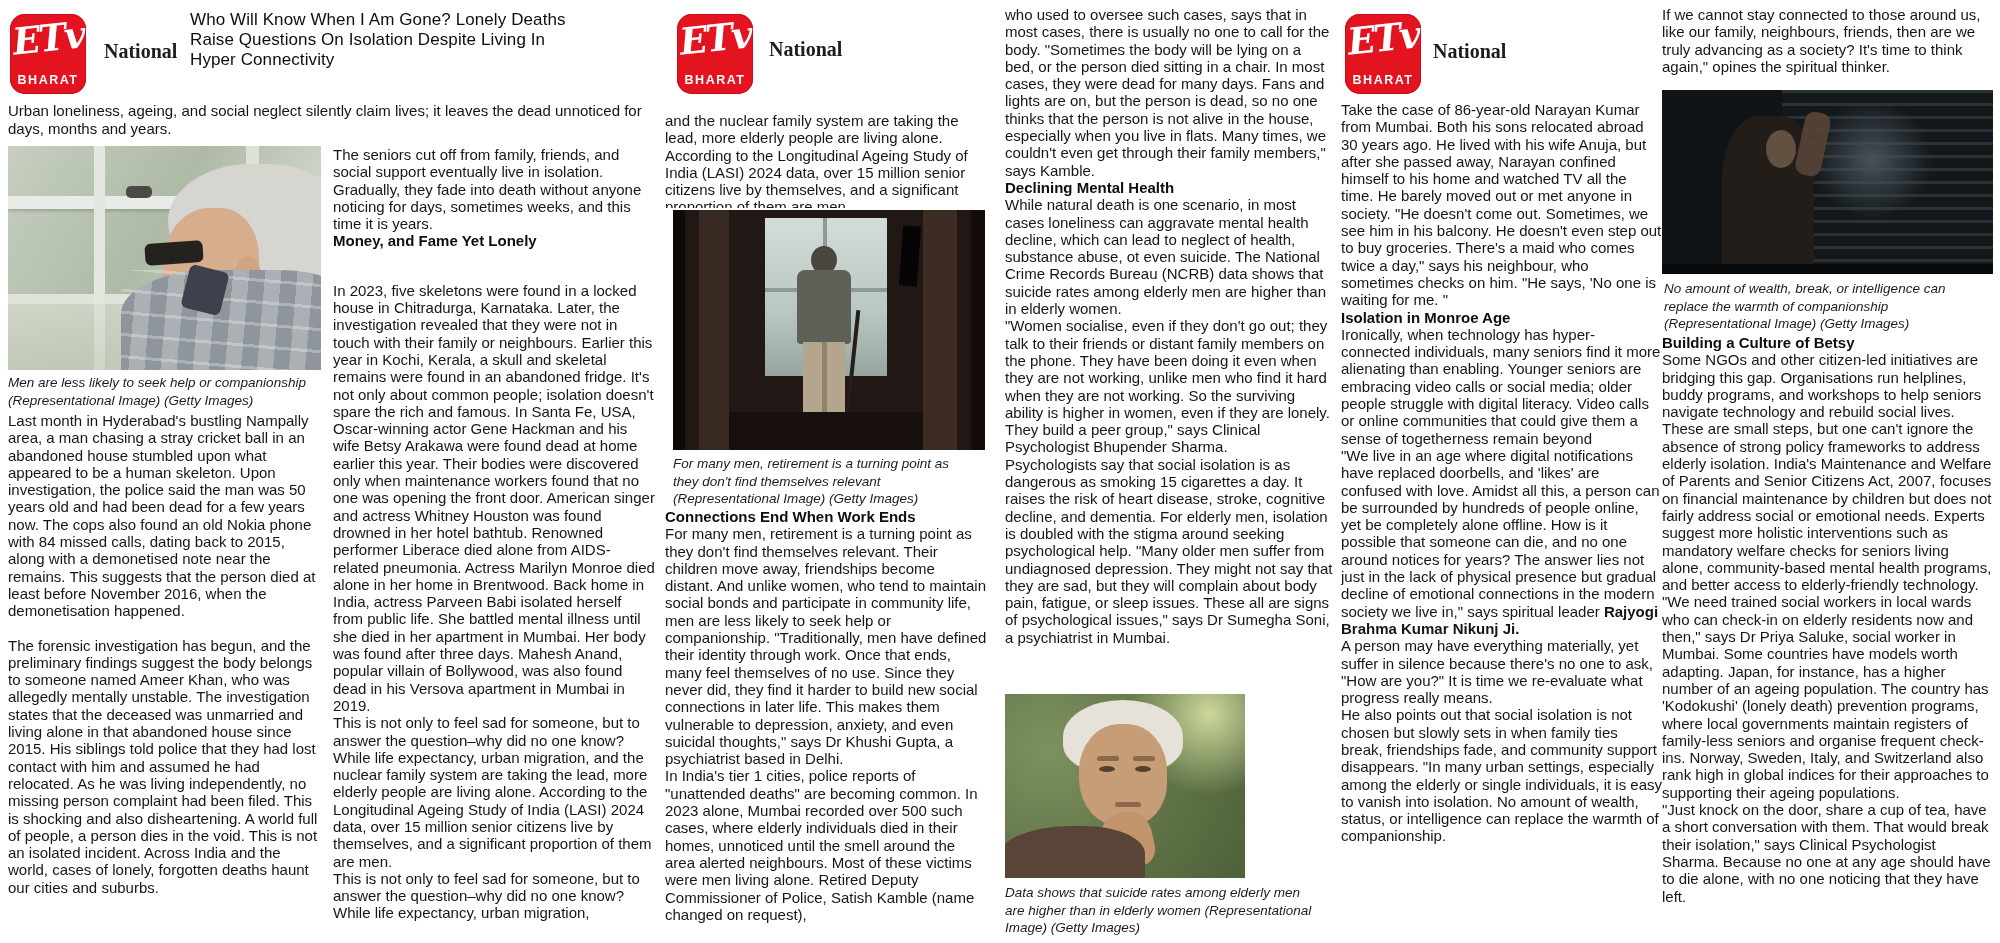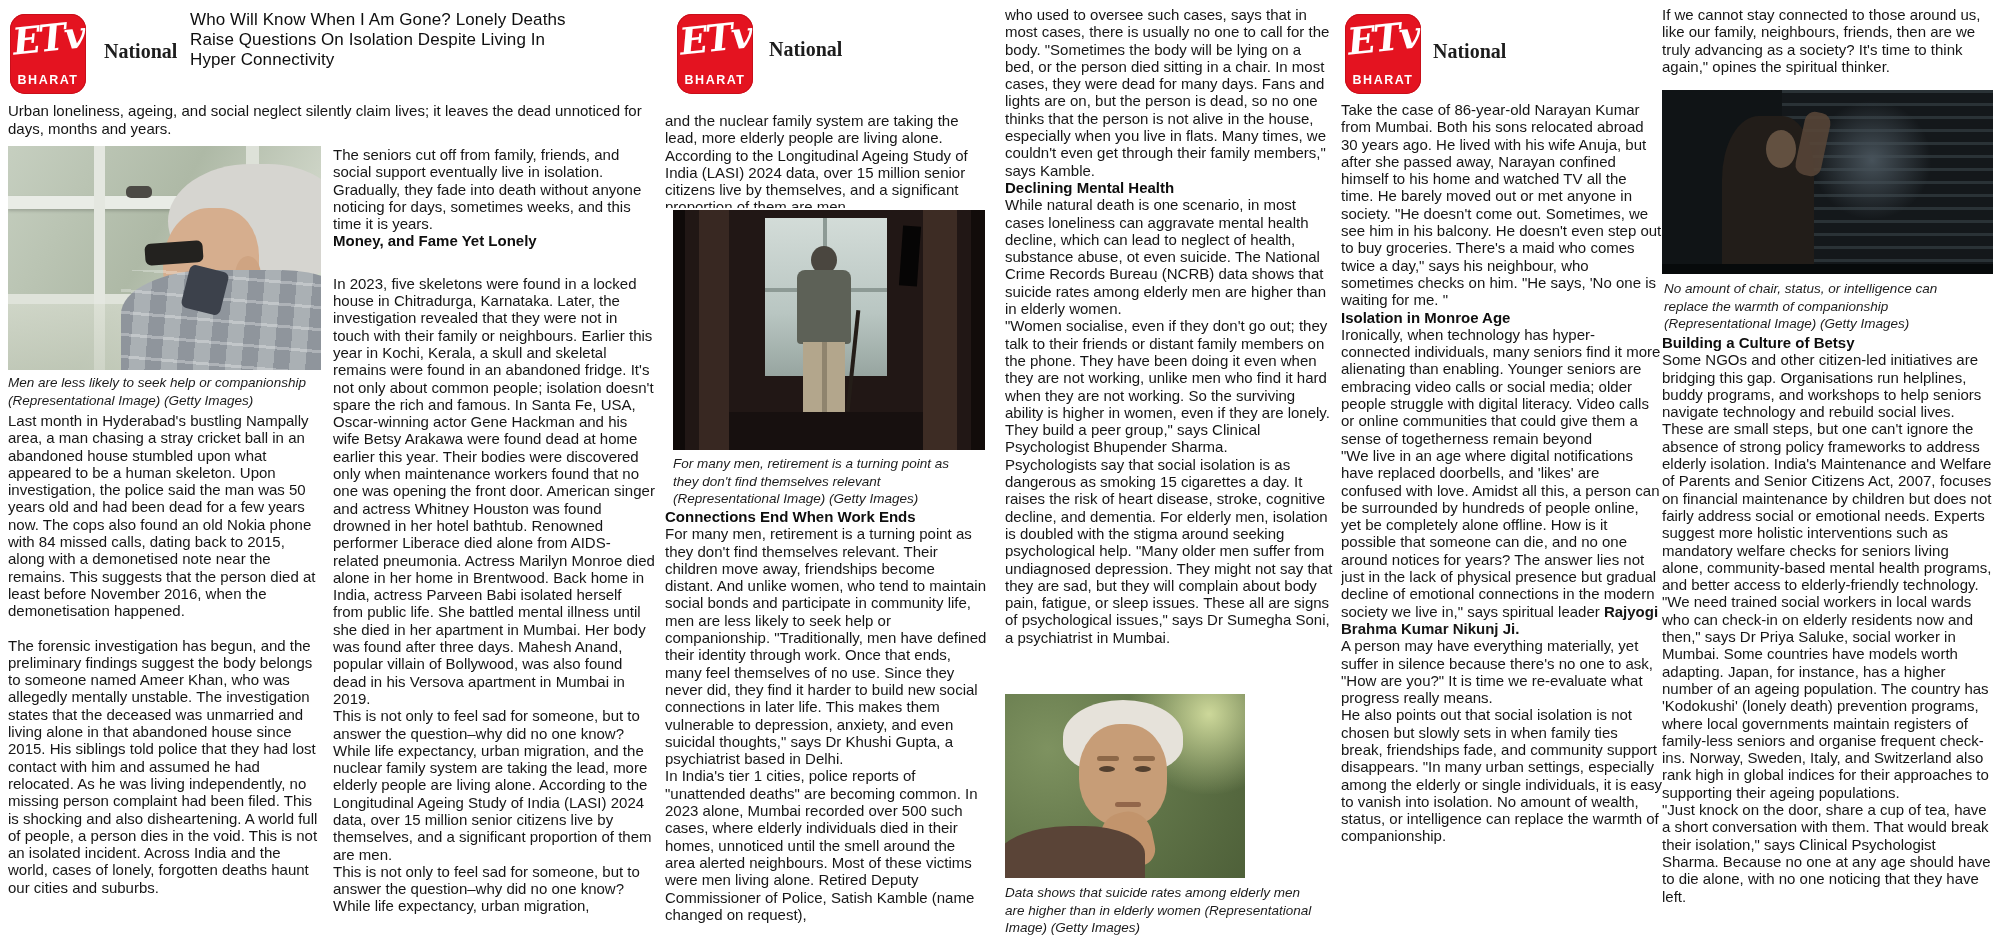--- a/index.html
+++ b/index.html
@@ -26,21 +26,21 @@
     color:#0e0e0e; letter-spacing:0.1px; }
   .subtitle { position:absolute; font-size:15px; line-height:17.5px; color:#141414; }
 
   
   .col { position:absolute; top:0; height:943px; }
   .bodytext { position:absolute; font-size:15px; line-height:17.3px; color:#161616;
     overflow:hidden; }
   .bodytext p { margin:0; }
   .bodytext p.gap { margin-top:17px; }
   .subhead { font-size:15px; line-height:17.3px; font-weight:bold; color:#0e0e0e; }
-  .subhead.mb { margin-bottom:25px; }
+  .subhead.mb { margin-bottom:32px; }
   .caption { position:absolute; font-style:italic; font-size:13.5px;
     line-height:17.5px; color:#1c1c1c; }
 
   
   .photo { position:absolute; overflow:hidden; }
   .photo .abs { position:absolute; }
 
   .photo1 { width:313px; height:224px;
     background:linear-gradient(120deg,#c6cfc0 0%,#aeb9a6 45%,#d3d9cc 80%); }
   .photo1 .rail-h1 { left:0; right:0; top:50px; height:13px; background:#e9ece6; box-shadow:0 2px 3px rgba(0,0,0,.18);}
@@ -227,21 +227,21 @@
       <p>If we cannot stay connected to those around us, like our family, neighbours, friends, then are we truly advancing as a society? It's time to think again," opines the spiritual thinker.</p>
     </div>
     <figure class="photo photo4 abs" style="left:0; top:90px;">
       <span class="abs blinds"></span>
       <span class="abs glow"></span>
       <span class="abs figure"></span>
       <span class="abs face4"></span>
       <span class="abs arm"></span>
       <span class="abs sill"></span>
     </figure>
-    <figcaption class="caption" style="left:2px; top:280px; width:320px;">No amount of chair, status, or intelligence can replace the warmth of companionship (Representational Image) (Getty Images)</figcaption>
+    <figcaption class="caption" style="left:2px; top:280px; width:320px;">No amount of wealth, break, or intelligence can replace the warmth of companionship (Representational Image) (Getty Images)</figcaption>
     <div class="bodytext" style="left:0; top:334px; width:331px; height:606px;">
       <h2 class="subhead">Building a Culture of Betsy</h2>
       <p>Some NGOs and other citizen-led initiatives are bridging this gap. Organisations run helplines, buddy programs, and workshops to help seniors navigate technology and rebuild social lives. These are small steps, but one can't ignore the absence of strong policy frameworks to address elderly isolation. India's Maintenance and Welfare of Parents and Senior Citizens Act, 2007, focuses on financial maintenance by children but does not fairly address social or emotional needs. Experts suggest more holistic interventions such as mandatory welfare checks for seniors living alone, community-based mental health programs, and better access to elderly-friendly technology. "We need trained social workers in local wards who can check-in on elderly residents now and then," says Dr Priya Saluke, social worker in Mumbai. Some countries have models worth adapting. Japan, for instance, has a higher number of an ageing population. The country has 'Kodokushi' (lonely death) prevention programs, where local governments maintain registers of family-less seniors and organise frequent check-ins. Norway, Sweden, Italy, and Switzerland also rank high in global indices for their approaches to supporting their ageing populations.</p>
       <p>"Just knock on the door, share a cup of tea, have a short conversation with them. That would break their isolation," says Clinical Psychologist Sharma. Because no one at any age should have to die alone, with no one noticing that they have left.</p>
     </div>
   </section>
 
 </div>
 
 </body></html>

